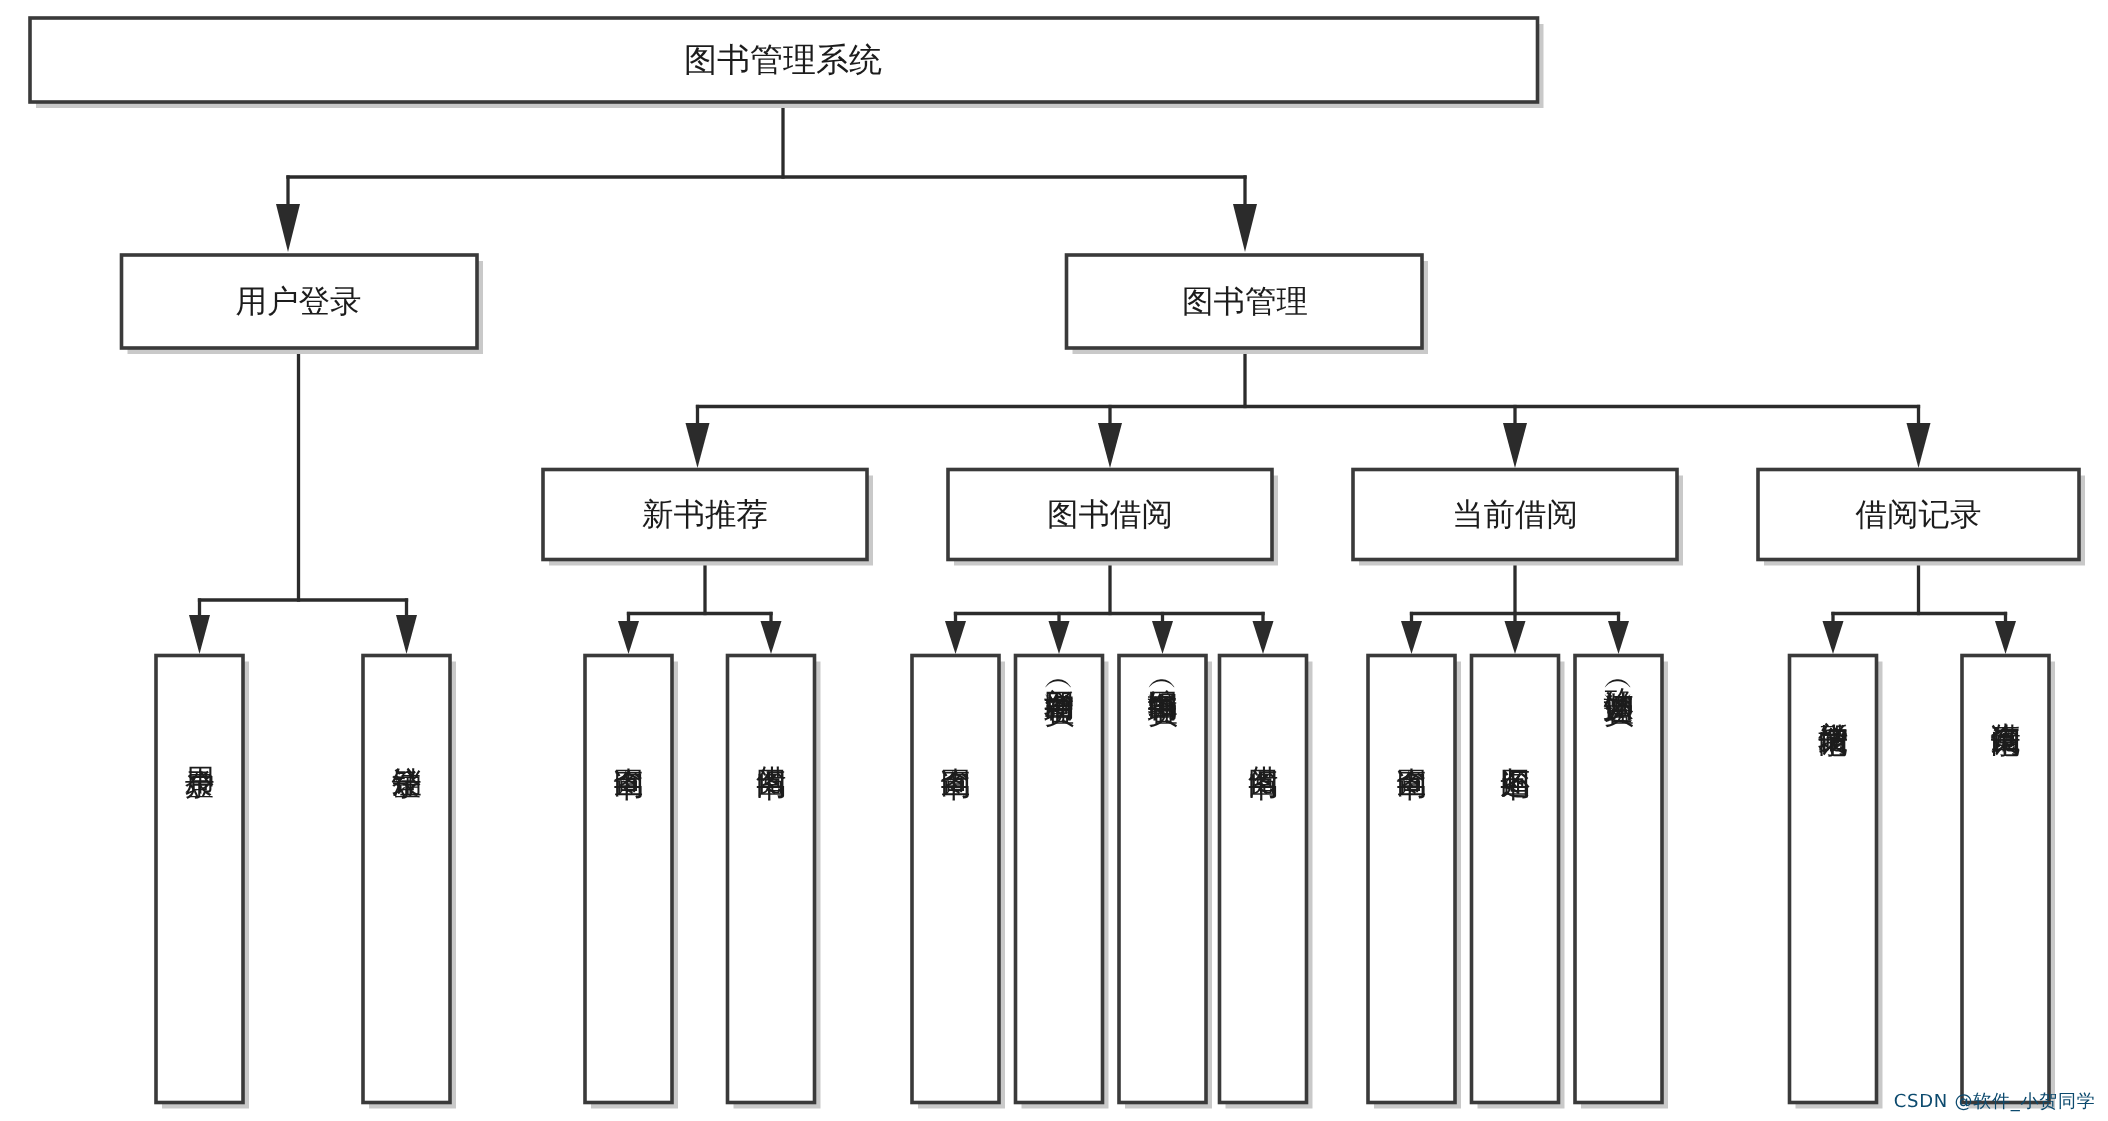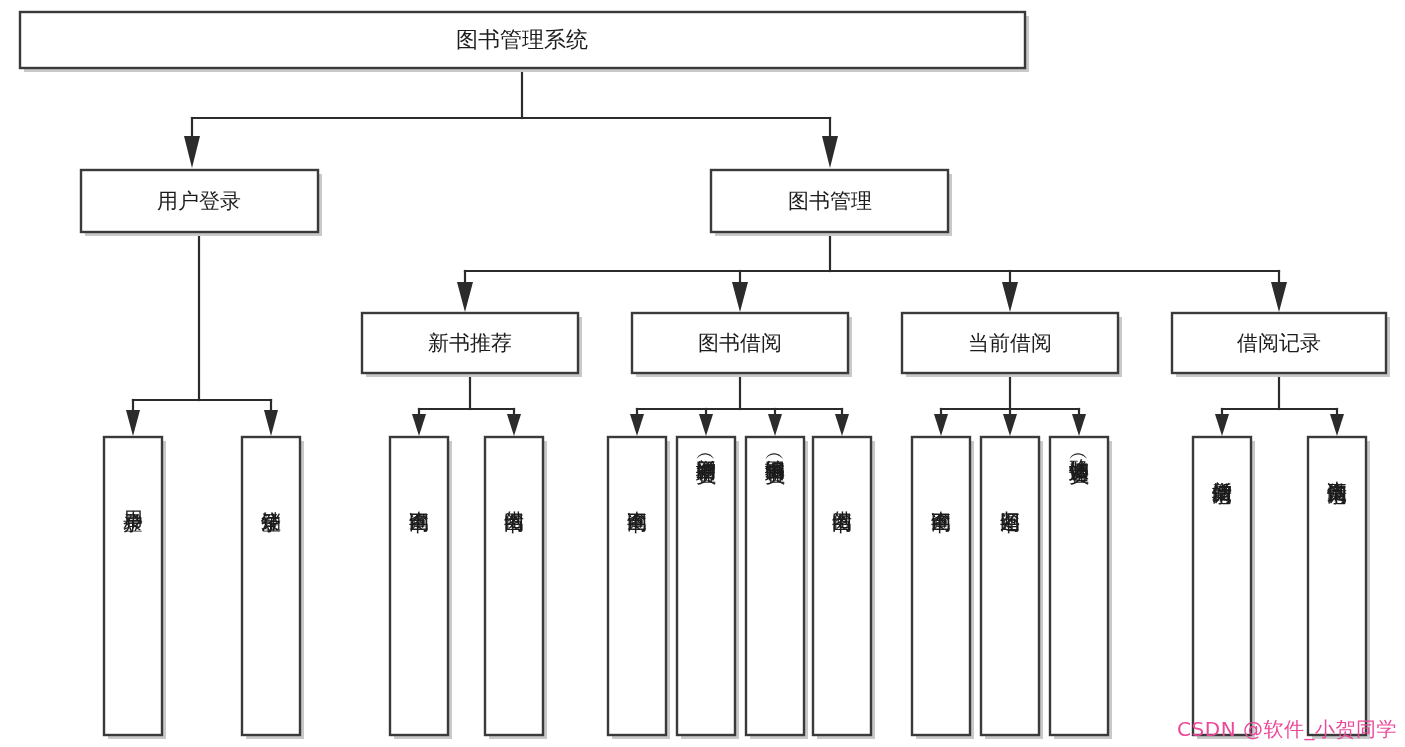--- a/index.html
+++ b/index.html
@@ -73,22 +73,22 @@
     text-orientation: upright;
     letter-spacing: 1px;
     text-align: center;
     white-space: pre;
   }
   .watermark {
     position: absolute;
     right: 8px;
     bottom: 4px;
     font-family: "DejaVu Sans", "Liberation Sans", sans-serif;
-    font-size: 20px;
-    color: #ec4899;
+    font-size: 12px;
+    color: #0c4a6e;
     letter-spacing: 0.5px;
     white-space: pre;
   }
 </style>
 </head>
 <body>
 
 <div id="diagram-root">
 
   <svg class="diagram-canvas" viewBox="0 0 1405 747" xmlns="http://www.w3.org/2000/svg">

